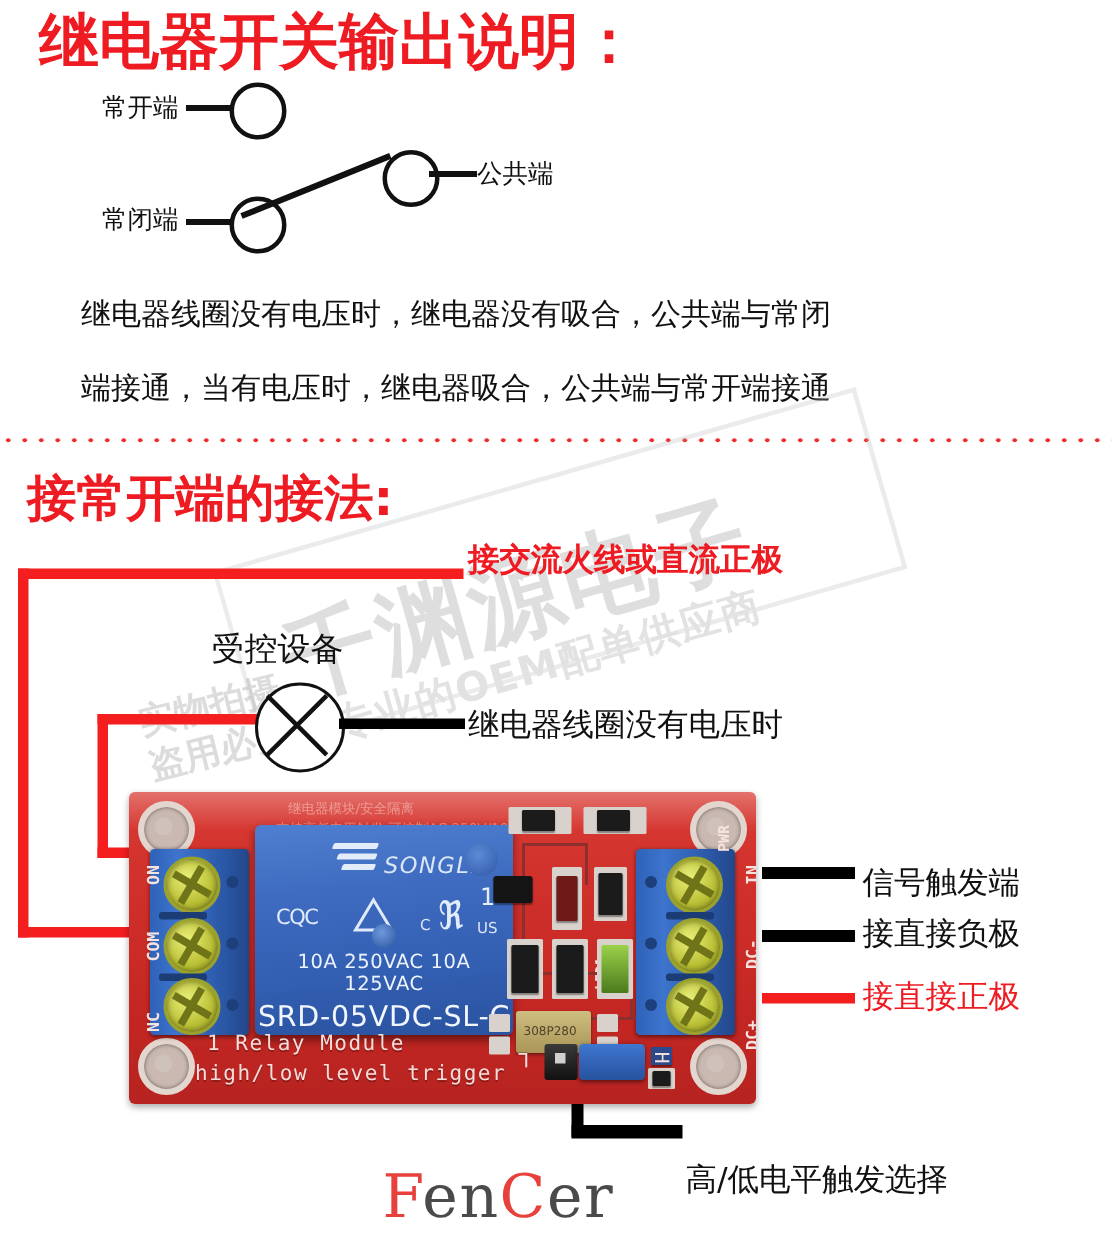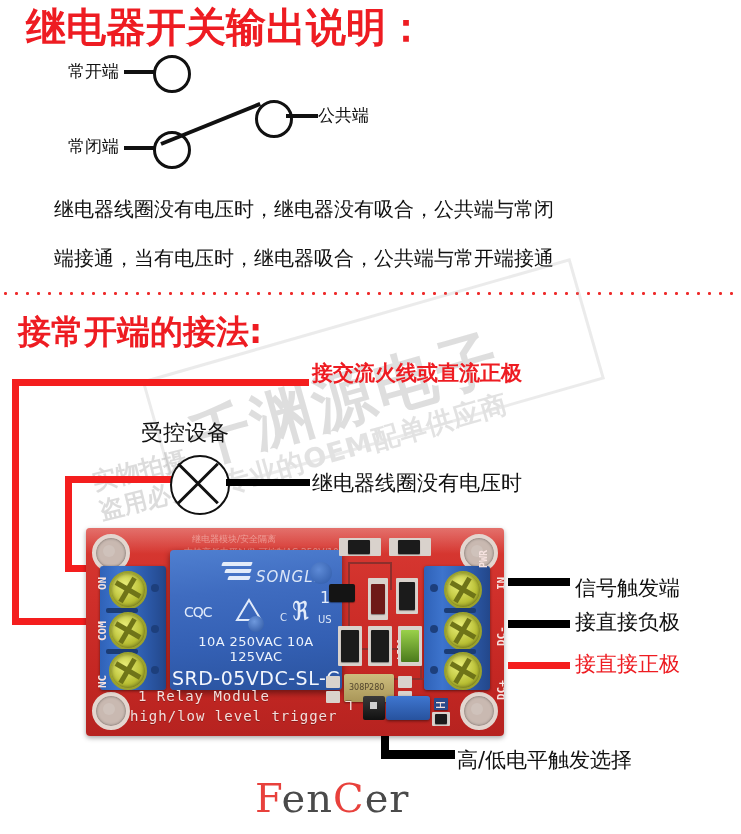--- a/index.html
+++ b/index.html
@@ -189,21 +189,21 @@
 <div class="abs bw" style="left:508px;top:578px;width:62px;height:8px;"></div>
 <div class="abs anno k nosel" style="left:575px;top:574px;">信号触发端</div>
 
 <div class="abs bw" style="left:508px;top:620px;width:62px;height:8px;"></div>
 <div class="abs anno k nosel" style="left:575px;top:608px;">接直接负极</div>
 
 <div class="abs anno r nosel" style="left:575px;top:650px;">接直接正极</div>
 
 <div class="abs bw" style="left:381px;top:722px;width:8px;height:36px;"></div>
 <div class="abs bw" style="left:381px;top:750px;width:74px;height:9px;"></div>
-<div class="abs anno k nosel" style="left:457px;top:746px;text-align:center;">高/低电平触发选择</div>
+<div class="abs anno k nosel" style="left:457px;top:772px;text-align:center;">高/低电平触发选择</div>
 
 <div class="abs" id="pcb">
   <div class="sheen"></div>
 
   <div class="mhole" style="left:6px;top:6px;">
       <i></i>
     </div>
   <div class="mhole" style="right:6px;top:6px;">
       <i></i>
     </div>

